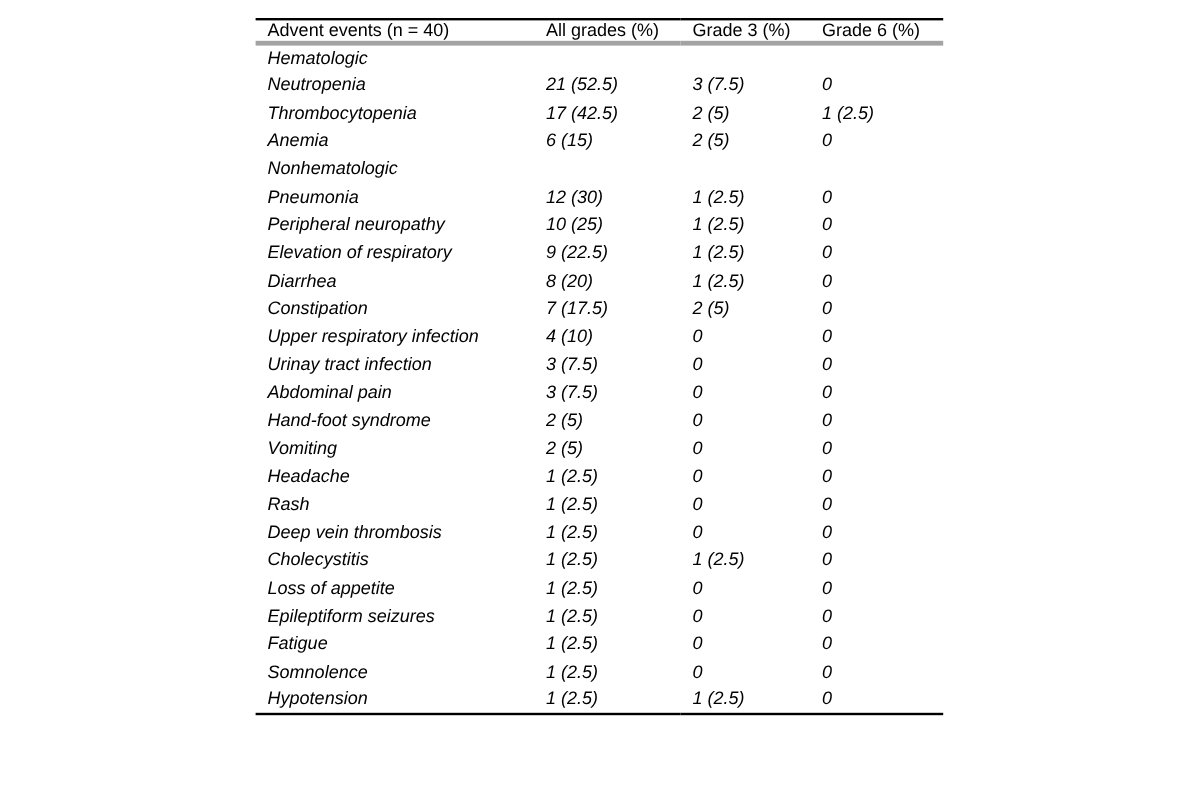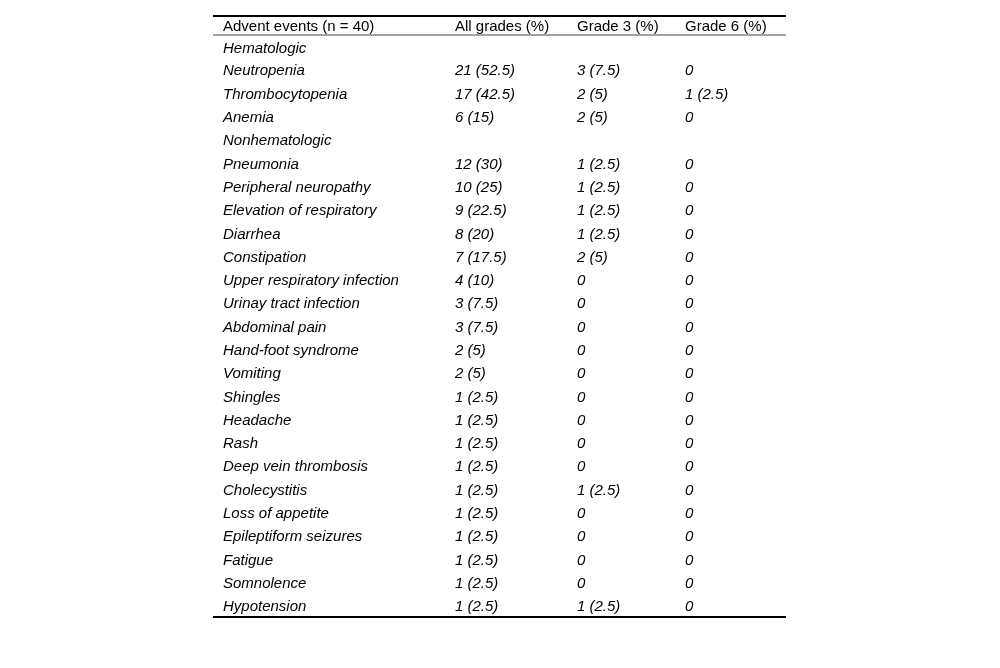--- a/index.html
+++ b/index.html
@@ -37,21 +37,21 @@
   table.ae-table td {
     text-align: left;
     vertical-align: middle;
     font-weight: normal;
     padding: 0 0 0 10px;
     white-space: nowrap;
     overflow: hidden;
   }
   thead tr {
     height: 16px;
-    border-bottom: 2px solid #a3a3a3;
+    border-bottom: 4px solid #a3a3a3;
   }
   tbody tr {
     height: 23.3px;
     font-style: italic;
   }
 </style>
 </head>
 <body>
 
 <div class="table-wrap">
@@ -155,26 +155,20 @@
           <td>0</td>
           <td>0</td>
         </tr>
         <tr>
           <td>Vomiting</td>
           <td>2 (5)</td>
           <td>0</td>
           <td>0</td>
         </tr>
         <tr>
-          <td>Shingles</td>
-          <td>1 (2.5)</td>
-          <td>0</td>
-          <td>0</td>
-        </tr>
-        <tr>
           <td>Headache</td>
           <td>1 (2.5)</td>
           <td>0</td>
           <td>0</td>
         </tr>
         <tr>
           <td>Rash</td>
           <td>1 (2.5)</td>
           <td>0</td>
           <td>0</td>

